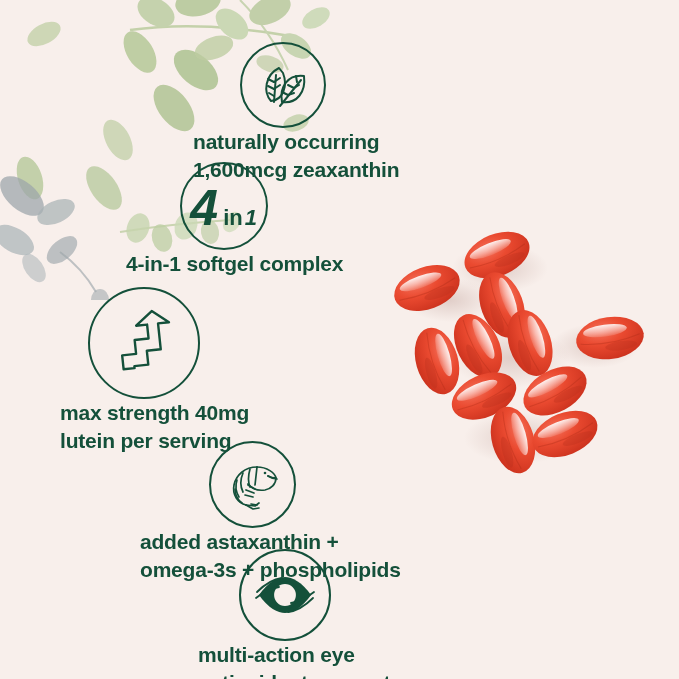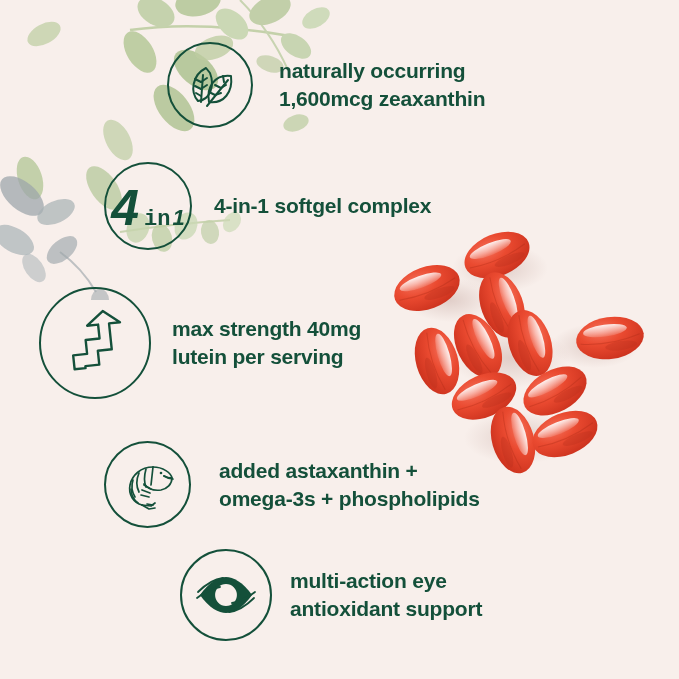--- a/index.html
+++ b/index.html
@@ -47,20 +47,21 @@
     width: 290px;
     height: 256px;
     pointer-events: none;
   }
 
   
   .feature {
     position: absolute;
     display: flex;
     align-items: center;
+    flex-direction: column;
   }
   .badge {
     position: relative;
     flex: 0 0 auto;
     border-radius: 50%;
     border: 2.5px solid #14503a;
     box-sizing: border-box;
     display: flex;
     align-items: center;
     justify-content: center;
@@ -85,21 +86,21 @@
   #row-complex { left: 104px; top: 162px; }
   #row-complex .badge { width: 88px; height: 88px; }
   #row-complex .feature-text { margin-left: 22px; }
 
   #row-lutein { left: 39px; top: 287px; justify-content: flex-end; }
   #row-lutein .badge { width: 112px; height: 112px; }
   #row-lutein .feature-text { margin-left: 21px; }
 
   #row-astaxanthin { left: 104px; top: 441px; }
   #row-astaxanthin .badge { width: 87px; height: 87px; }
-  #row-astaxanthin .feature-text { margin-left: 28px; }
+  #row-astaxanthin .feature-text { margin-left: 36px; }
 
   #row-eye { left: 180px; top: 549px; }
   #row-eye .badge { width: 92px; height: 92px; }
   #row-eye .feature-text { margin-left: 18px; }
 
   
   .four-in-one {
     display: flex;
     align-items: baseline;
     color: #14503a;
@@ -110,21 +111,20 @@
     font-weight: bold;
     font-style: italic;
     line-height: 1;
     letter-spacing: -2px;
   }
   .fio-in {
     font-size: 22px;
     font-weight: bold;
     line-height: 1;
     margin-left: 7px;
-    font-family: Liberation Mono, monospace;
   }
   .fio-one {
     font-size: 22px;
     font-weight: bold;
     font-style: italic;
     line-height: 1;
     margin-left: 2px;
   }
 </style>
 </head>

